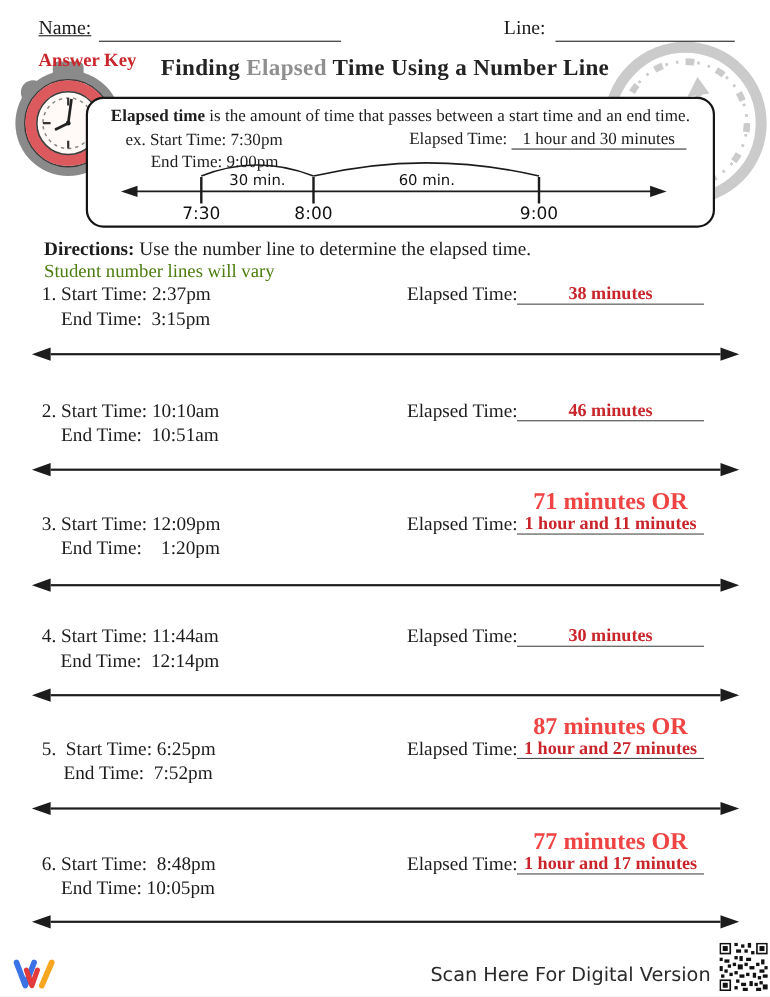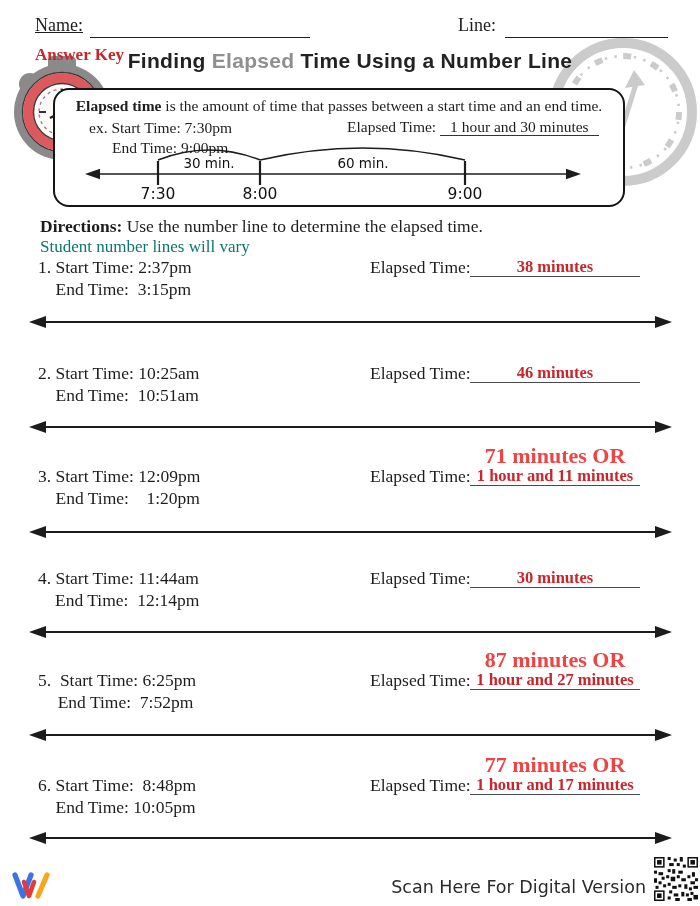--- a/index.html
+++ b/index.html
@@ -8,44 +8,44 @@
   .abs{position:absolute;}
   .pre{white-space:pre-wrap;}
 
   
   .name-label{left:35px;top:15px;font-size:18px;text-decoration:underline;}
   .name-line{left:90px;top:37px;width:220px;border-bottom:1.6px solid #222;}
   .date-label{left:458px;top:15px;font-size:18px;}
   .date-line{left:505px;top:37px;width:163px;border-bottom:1.6px solid #222;}
   .answer-key{left:35px;top:45px;font-size:17px;font-weight:bold;color:#C9252B;}
   .title{left:0;right:0;top:49px;text-align:center;z-index:3;
-         font-family:Liberation Sans, sans-serif;font-weight:bold;font-size:21px;letter-spacing:.3px;color:#222;}
+         font-family:Liberation Serif, serif;font-weight:bold;font-size:21px;letter-spacing:.3px;color:#222;}
   .title .gray{color:#8f8f8f;}
 
   
   .deco{z-index:0;}
 
   
-  .exbox{left:53px;top:88px;width:568px;height:115px;background:#fff;border:2.2px solid #151515;
+  .exbox{left:78px;top:88px;width:568px;height:115px;background:#fff;border:2.2px solid #151515;
          border-radius:16px;z-index:2;}
   .exdef{left:0;right:0;top:7px;text-align:center;font-size:15.5px;}
   .exdef b{font-weight:bold;}
   .exlines{left:34px;top:28px;font-size:15.5px;line-height:20px;}
   .exlines .l2{margin-left:23px;}
   .exelapsed{left:292px;top:28px;font-size:15.5px;}
   .exelapsed .ans{border-bottom:1.4px solid #333;padding:0 10px;}
   .exnl{left:18px;top:53px;}
   .exnl text{font-family:"DejaVu Sans",sans-serif;fill:#111;}
   .exnl .seg{font-size:13.5px;}
   .exnl .tick{font-size:15.5px;}
 
   
   .directions{left:40px;top:216px;font-size:17.5px;}
   .directions b{font-weight:bold;}
-  .note{left:40px;top:237px;font-size:17px;color:#0f766e;}
+  .note{left:40px;top:237px;font-size:17px;color:#4d7c0f;}
 
   
   .prob{left:0;top:0;width:700px;font-size:17.5px;line-height:22px;}
   .prob .lines{position:absolute;left:38px;top:0;}
   .prob .l2{margin-left:17px;text-align:center;}
   .prob .el-label{position:absolute;left:370px;top:0;}
   .prob .ans-line{position:absolute;left:470px;top:20px;width:170px;border-bottom:1.6px solid #4a4a4a;}
   .prob .ans{position:absolute;left:455px;top:0;width:200px;text-align:center;
              font-weight:bold;font-size:16.5px;color:#C9252B;}
   .prob .ans-or{position:absolute;left:455px;top:-20px;width:200px;text-align:center;
@@ -138,21 +138,21 @@
       <div class="l2 pre">End Time:  3:15pm</div>
     </div>
     <span class="el-label">Elapsed Time:</span>
     <div class="ans-line"></div>
     <div class="ans">38 minutes</div>
   </div>
   <div class="nline a1"></div>
 
   <div class="abs prob p2">
     <div class="lines">
-      <div class="pre">2. Start Time: 10:25am</div>
+      <div class="pre">2. Start Time: 10:10am</div>
       <div class="l2 pre">End Time:  10:51am</div>
     </div>
     <span class="el-label">Elapsed Time:</span>
     <div class="ans-line"></div>
     <div class="ans">46 minutes</div>
   </div>
   <div class="nline a2"></div>
 
   <div class="abs prob p3">
     <div class="lines">

